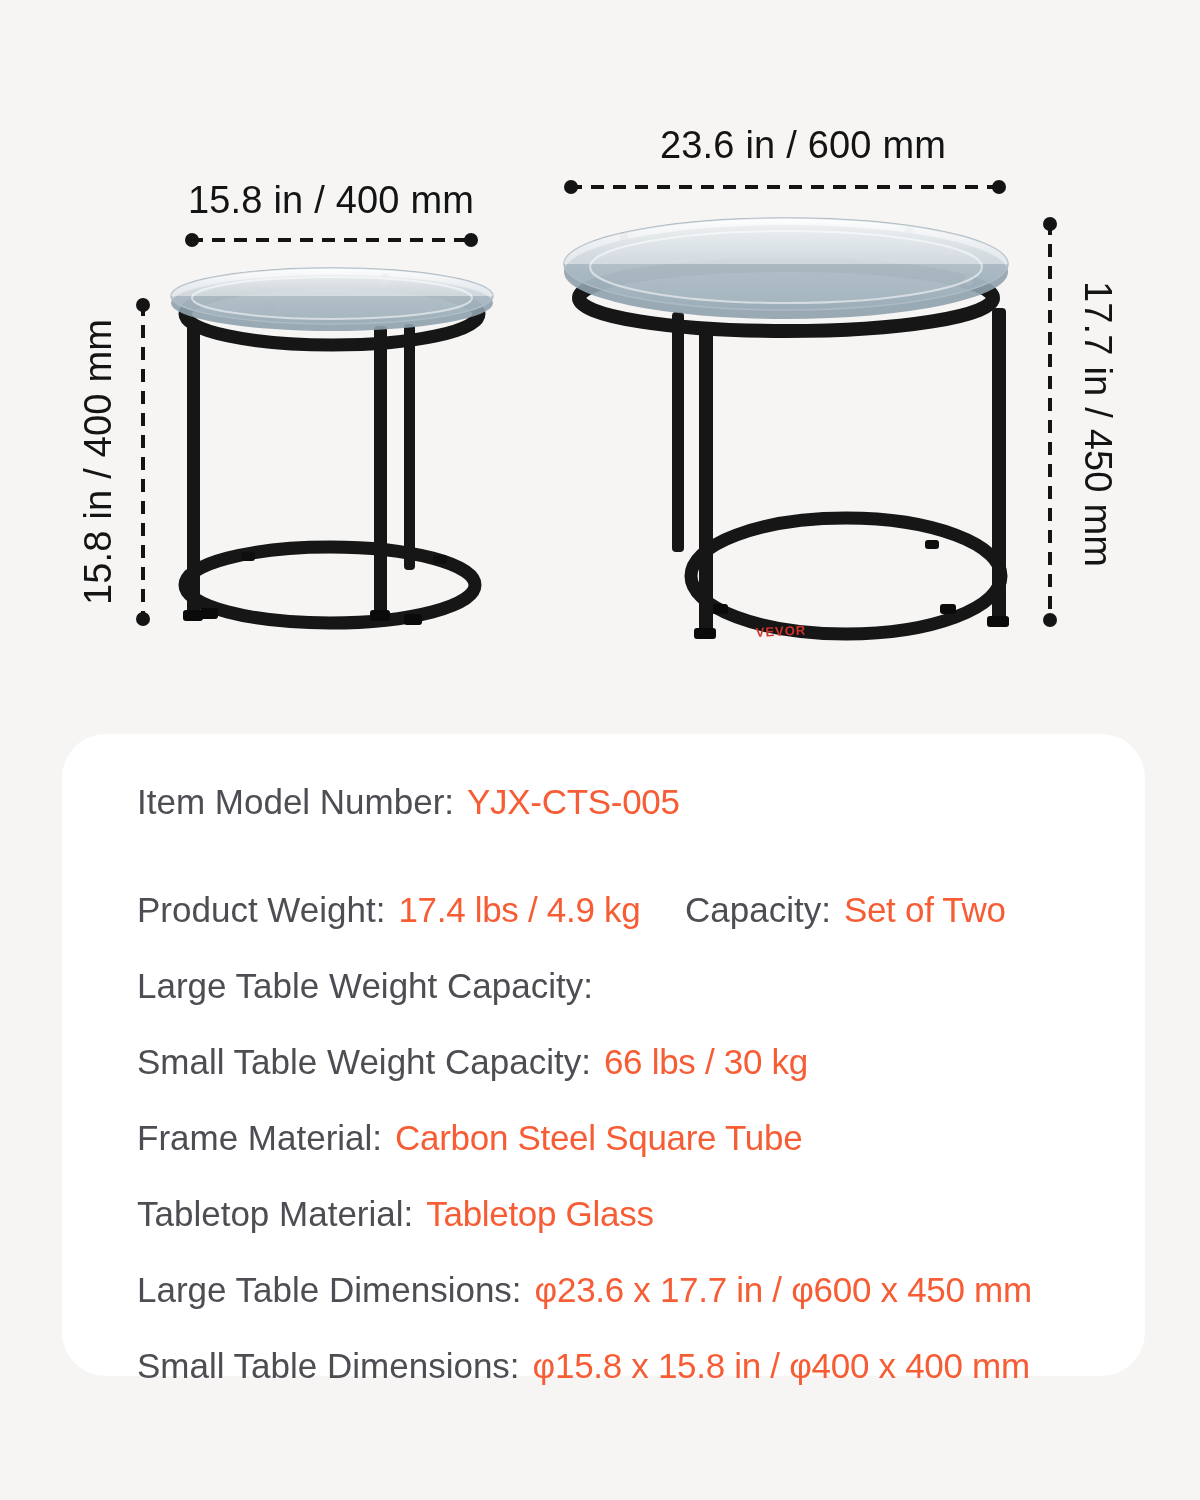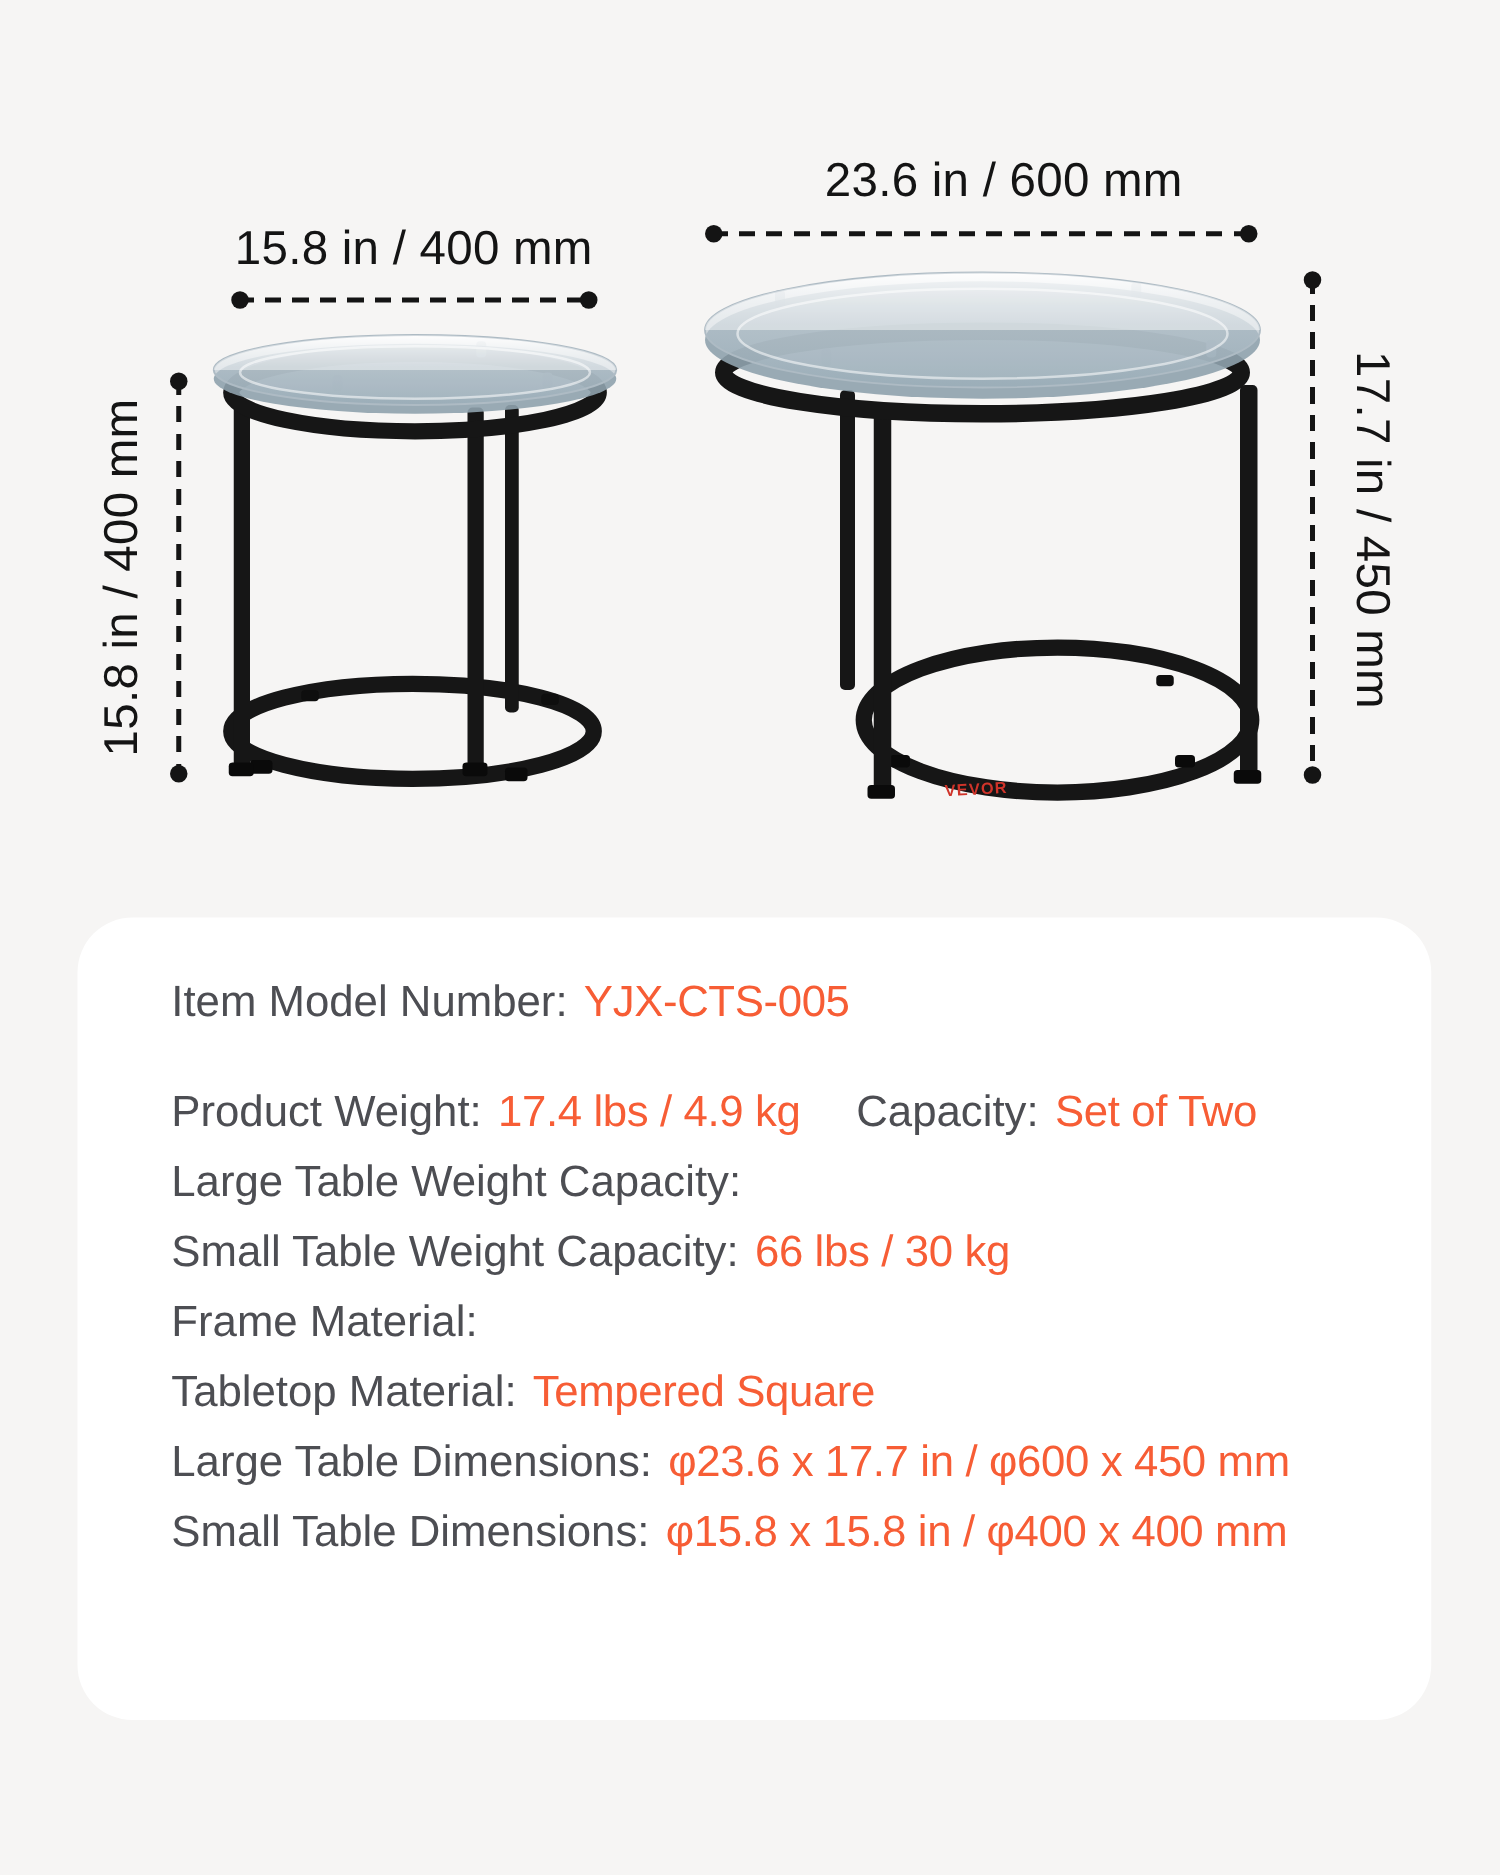--- a/index.html
+++ b/index.html
@@ -39,21 +39,21 @@
     width:14px;height:14px;border-radius:50%;background:#141414;
   }
   .dim-v::before{top:-5px;}
   .dim-v::after{bottom:-5px;}
 
   
   .spec-panel{
     position:absolute;left:62px;top:734px;width:1083px;height:642px;
     box-sizing:border-box;background:#ffffff;border-radius:44px;
     padding:47px 30px 0 75px;
-    display:flex;flex-direction:column;gap:14px;
+    display:flex;flex-direction:column;gap:34px;
   }
   .spec-row{
     display:flex;align-items:baseline;white-space:nowrap;
     font-size:35px;line-height:42px;color:#4d4e53;
   }
   .spec-pair{display:flex;align-items:baseline;}
   .pair-fixed{width:548px;margin-top:32px;}
   .spec-label{color:#4d4e53;}
   .spec-value{
     font-weight:normal;color:#f75d35;margin-left:13px;letter-spacing:-0.3px;
@@ -170,25 +170,26 @@
     <span class="spec-label">Large Table Weight Capacity:</span>
   </div>
 
   <div class="spec-row">
     <span class="spec-label">Small Table Weight Capacity:</span>
     <span class="spec-value">66 lbs / 30 kg</span>
   </div>
 
   <div class="spec-row">
     <span class="spec-label">Frame Material:</span>
+    <span class="spec-value">Carbon Steel Square Tube</span>
   </div>
 
   <div class="spec-row">
     <span class="spec-label">Tabletop Material:</span>
-    <span class="spec-value">Tempered Square</span>
+    <span class="spec-value">Tabletop Glass</span>
   </div>
 
   <div class="spec-row">
     <span class="spec-label">Large Table Dimensions:</span>
     <span class="spec-value">φ23.6 x 17.7 in / φ600 x 450 mm</span>
   </div>
 
   <div class="spec-row">
     <span class="spec-label">Small Table Dimensions:</span>
     <span class="spec-value">φ15.8 x 15.8 in / φ400 x 400 mm</span>

